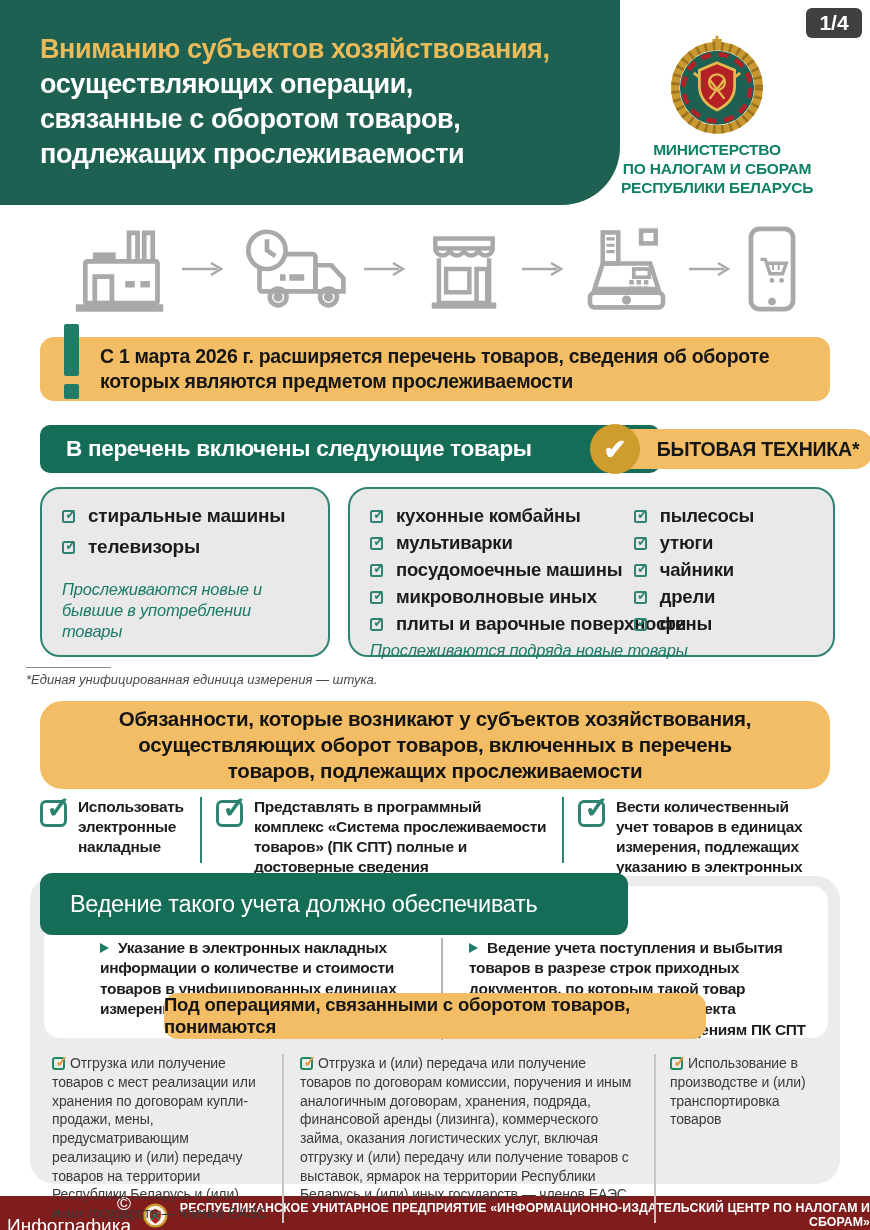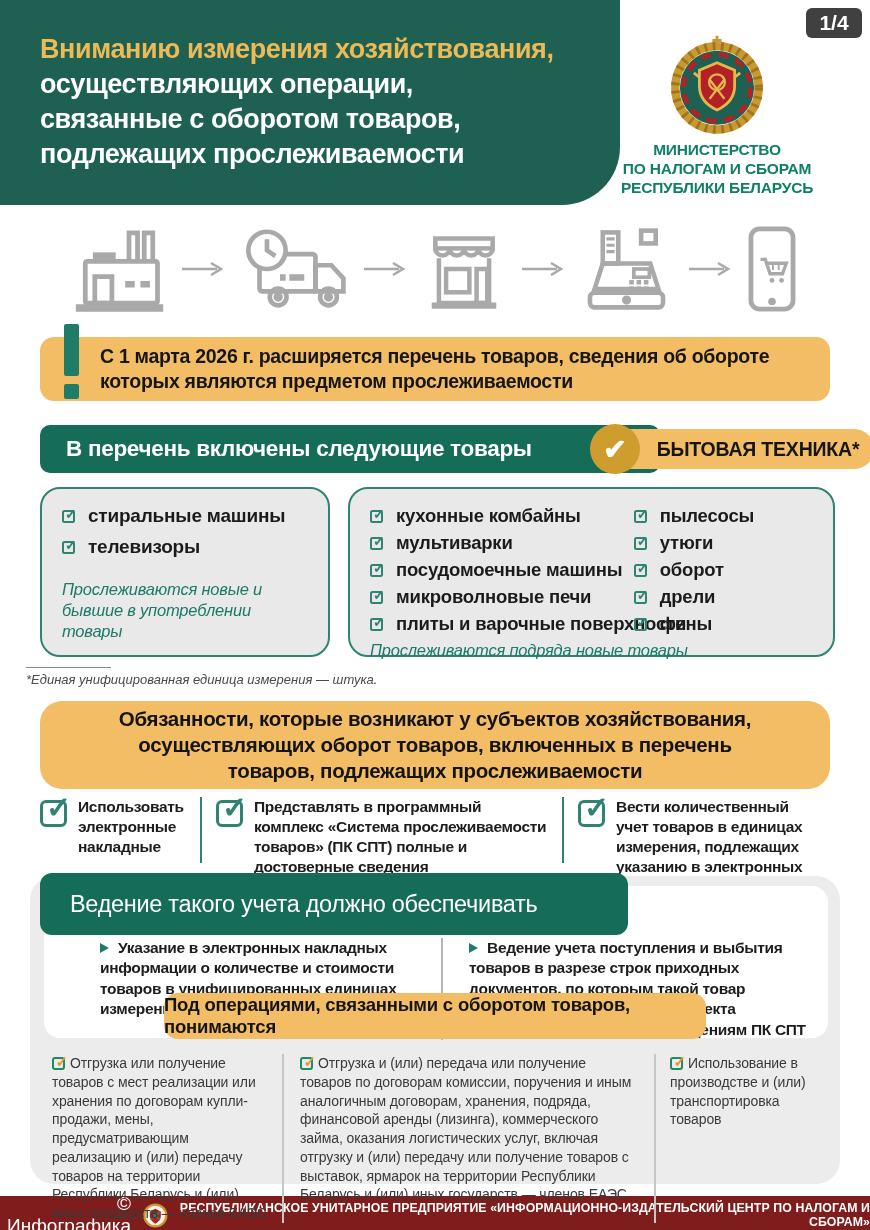--- a/index.html
+++ b/index.html
@@ -126,21 +126,21 @@
   .footer-pub { color:#fff; font-weight:bold; font-size:12.3px; letter-spacing:0.1px; }
 </style>
 </head>
 <body>
 
 <div class="page">
 
   <div class="header">
     <div class="header-green">
       <div class="header-title">
-        <div class="ln-gold">Вниманию измерения хозяйствования,</div>
+        <div class="ln-gold">Вниманию субъектов хозяйствования,</div>
         <div class="ln-white">осуществляющих операции,</div>
         <div class="ln-white">связанные с оборотом товаров,</div>
         <div class="ln-white">подлежащих прослеживаемости</div>
       </div>
     </div>
 
     <div class="page-badge">1/4</div>
 
     <svg class="emblem" viewBox="0 0 110 110">
       <path d="M55 2 v10 M50 7 h10" stroke="#c9992f" stroke-width="3" fill="none"></path>
@@ -269,39 +269,39 @@
           <div class="item">
             <span class="chk"></span>
             <span>мультиварки</span>
           </div>
           <div class="item">
             <span class="chk"></span>
             <span>посудомоечные машины</span>
           </div>
           <div class="item">
             <span class="chk"></span>
-            <span>микроволновые печи</span>
+            <span>микроволновые иных</span>
           </div>
           <div class="item">
             <span class="chk"></span>
             <span>плиты и варочные поверхности</span>
           </div>
         </div>
         <div class="c2">
           <div class="item">
             <span class="chk"></span>
             <span>пылесосы</span>
           </div>
           <div class="item">
             <span class="chk"></span>
             <span>утюги</span>
           </div>
           <div class="item">
             <span class="chk"></span>
-            <span>оборот</span>
+            <span>чайники</span>
           </div>
           <div class="item">
             <span class="chk"></span>
             <span>дрели</span>
           </div>
           <div class="item">
             <span class="chk"></span>
             <span>фены</span>
           </div>
         </div>

